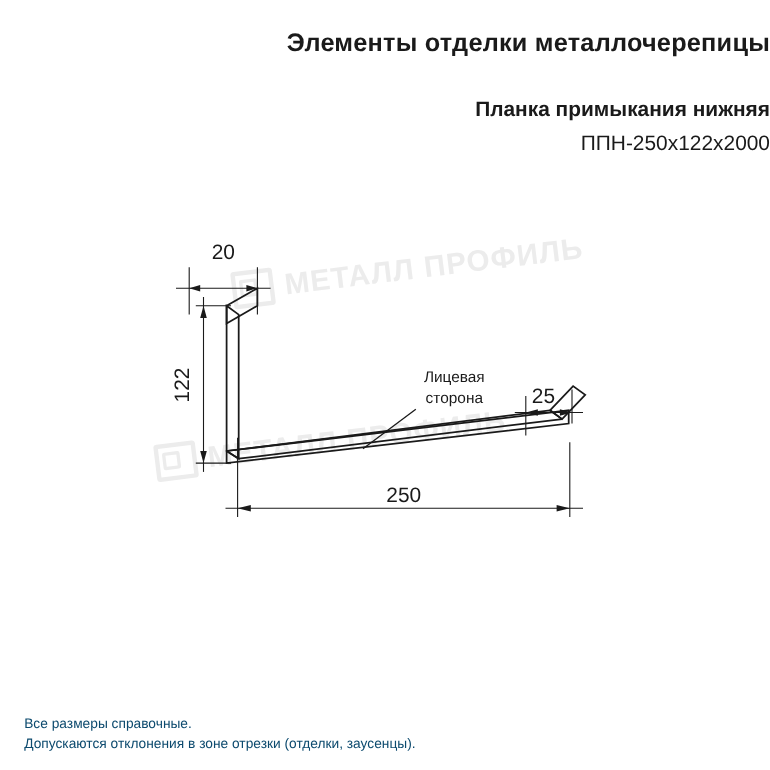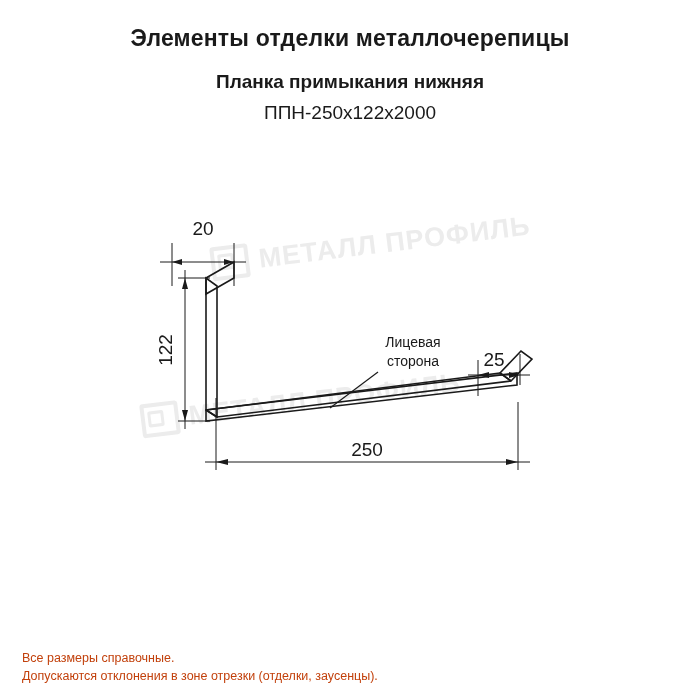--- a/index.html
+++ b/index.html
@@ -17,32 +17,32 @@
   }
   .page {
     position: absolute;
     inset: 0;
   }
   .title-block {
     position: absolute;
     top: 24px;
     left: 0;
     width: 700px;
-    text-align: center;
+    text-align: right;
   }
   .title-main {
     font-size: 23px;
     font-weight: bold;
     letter-spacing: 0.2px;
     line-height: 1.25;
   }
   .title-sub {
     font-size: 19px;
     font-weight: bold;
-    margin-top: 16px;
+    margin-top: 34px;
     line-height: 1.35;
   }
   .title-code {
     font-size: 19px;
     font-weight: normal;
     margin-top: 6px;
     line-height: 1.35;
   }
   .drawing {
     position: absolute;
@@ -90,21 +90,21 @@
     border-radius: 2px;
   }
   .wm1 { left: 210px; top: 58px; transform: rotate(-7deg); }
   .wm2 { left: 140px; top: 215px; transform: rotate(-7deg); }
   .footer {
     position: absolute;
     left: 22px;
     bottom: 14px;
     font-size: 12.5px;
     line-height: 1.5;
-    color: #c2410c;
+    color: #0c4a6e;
   }
   .footer div { white-space: nowrap; }
   svg text {
     font-family: "Liberation Sans", sans-serif;
     fill: #1a1a1a;
   }
 </style>
 </head>
 <body>
 

